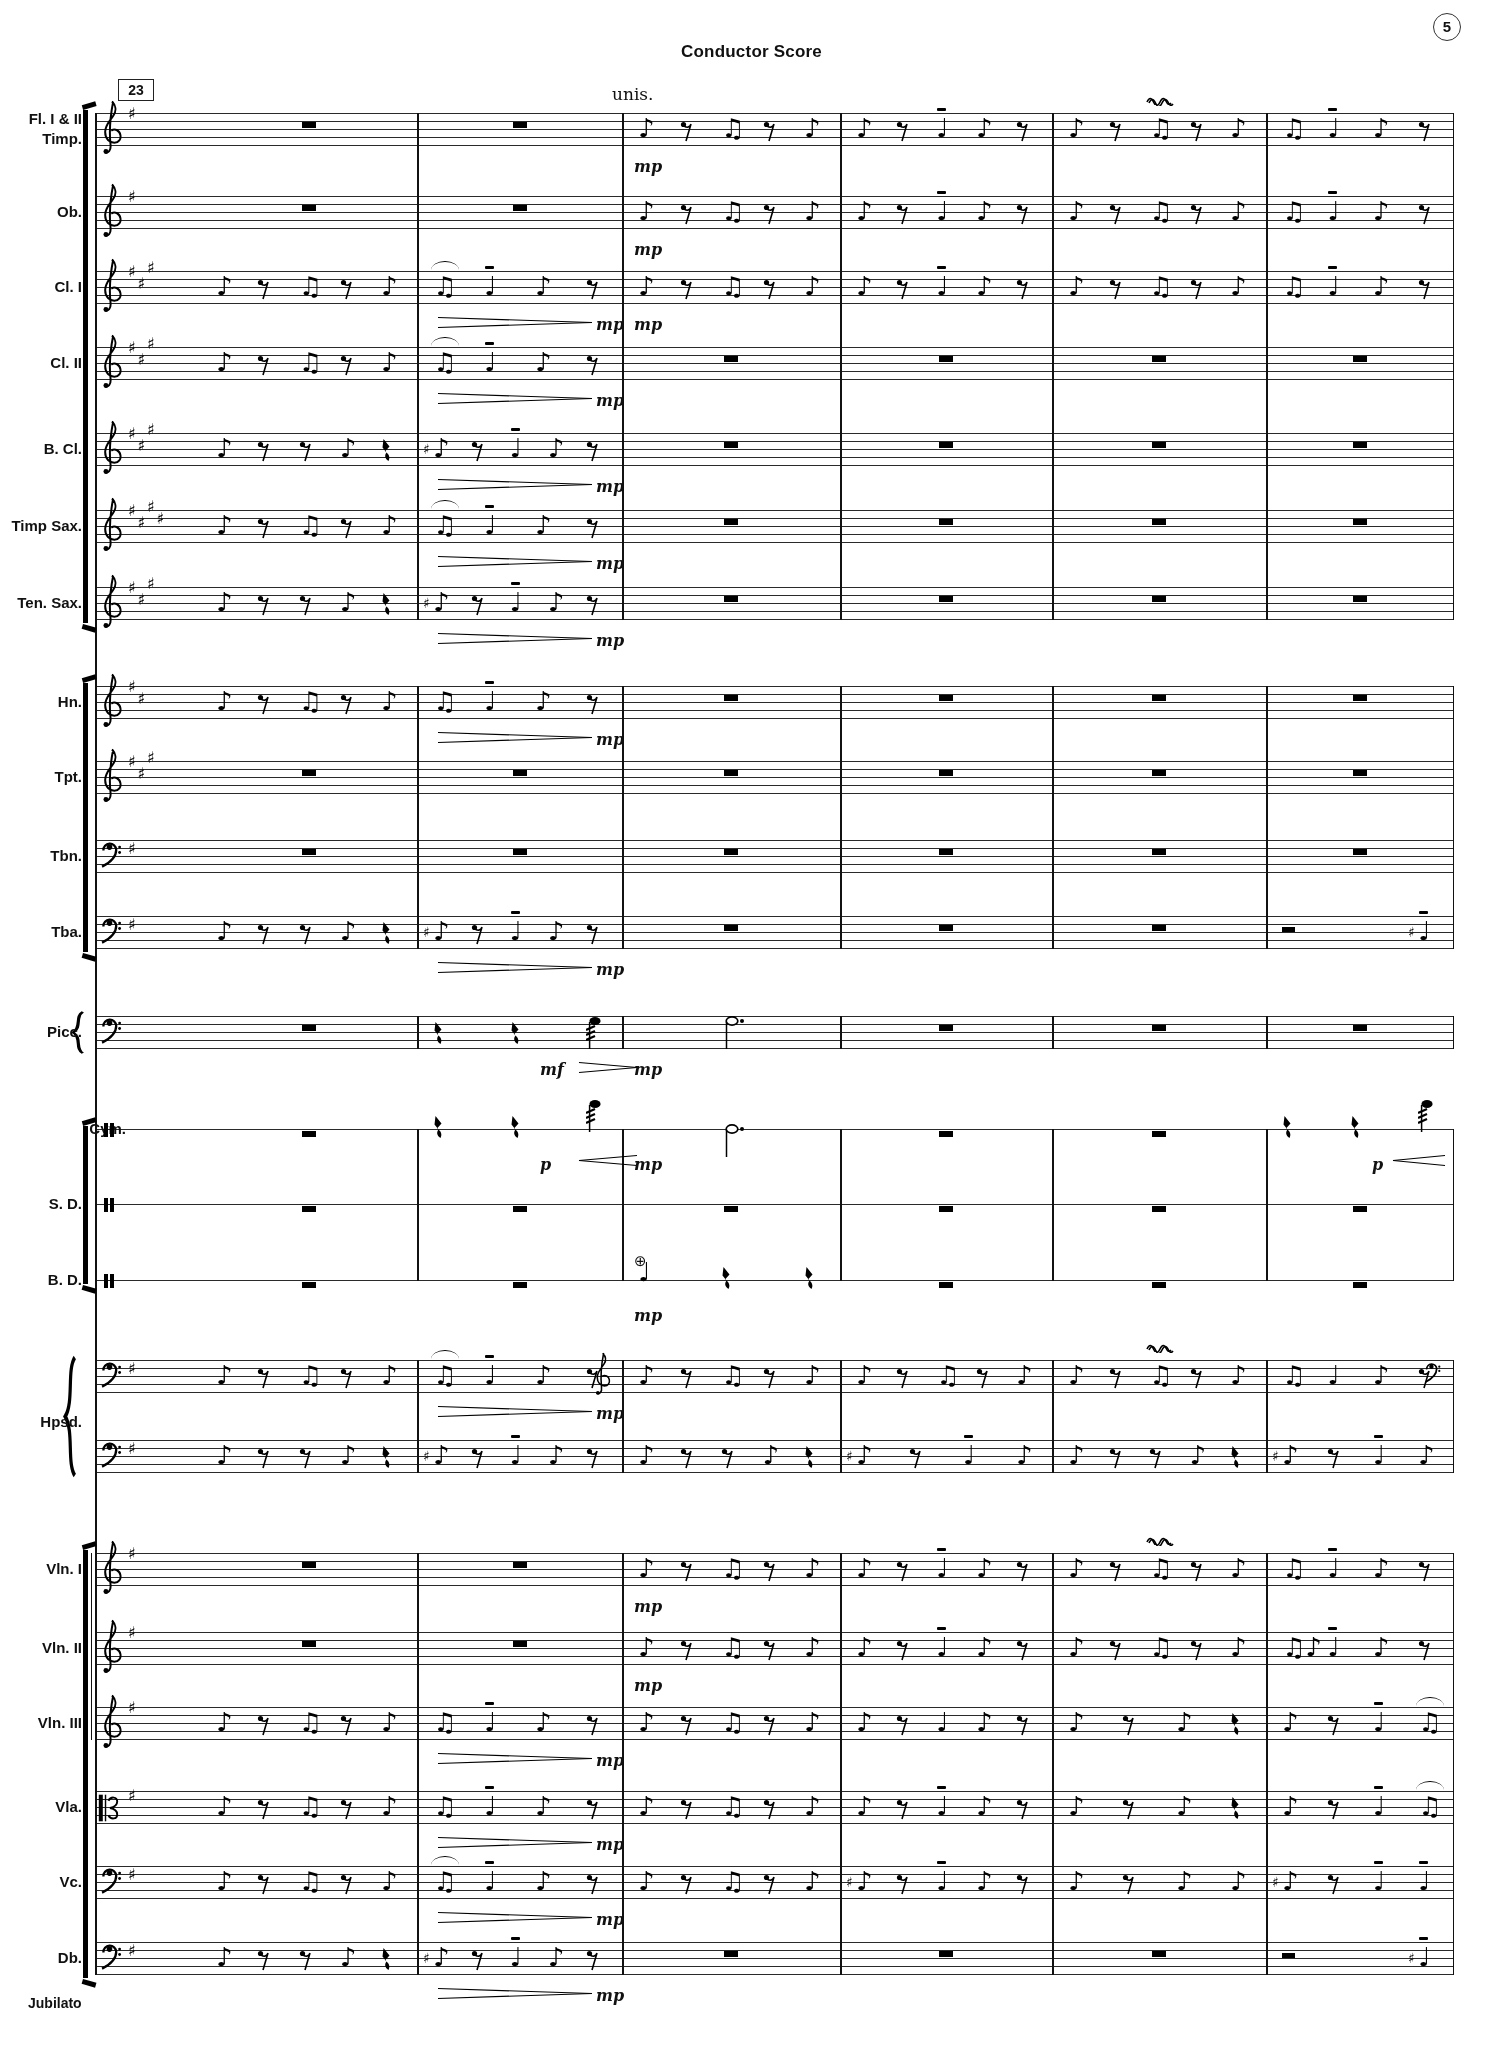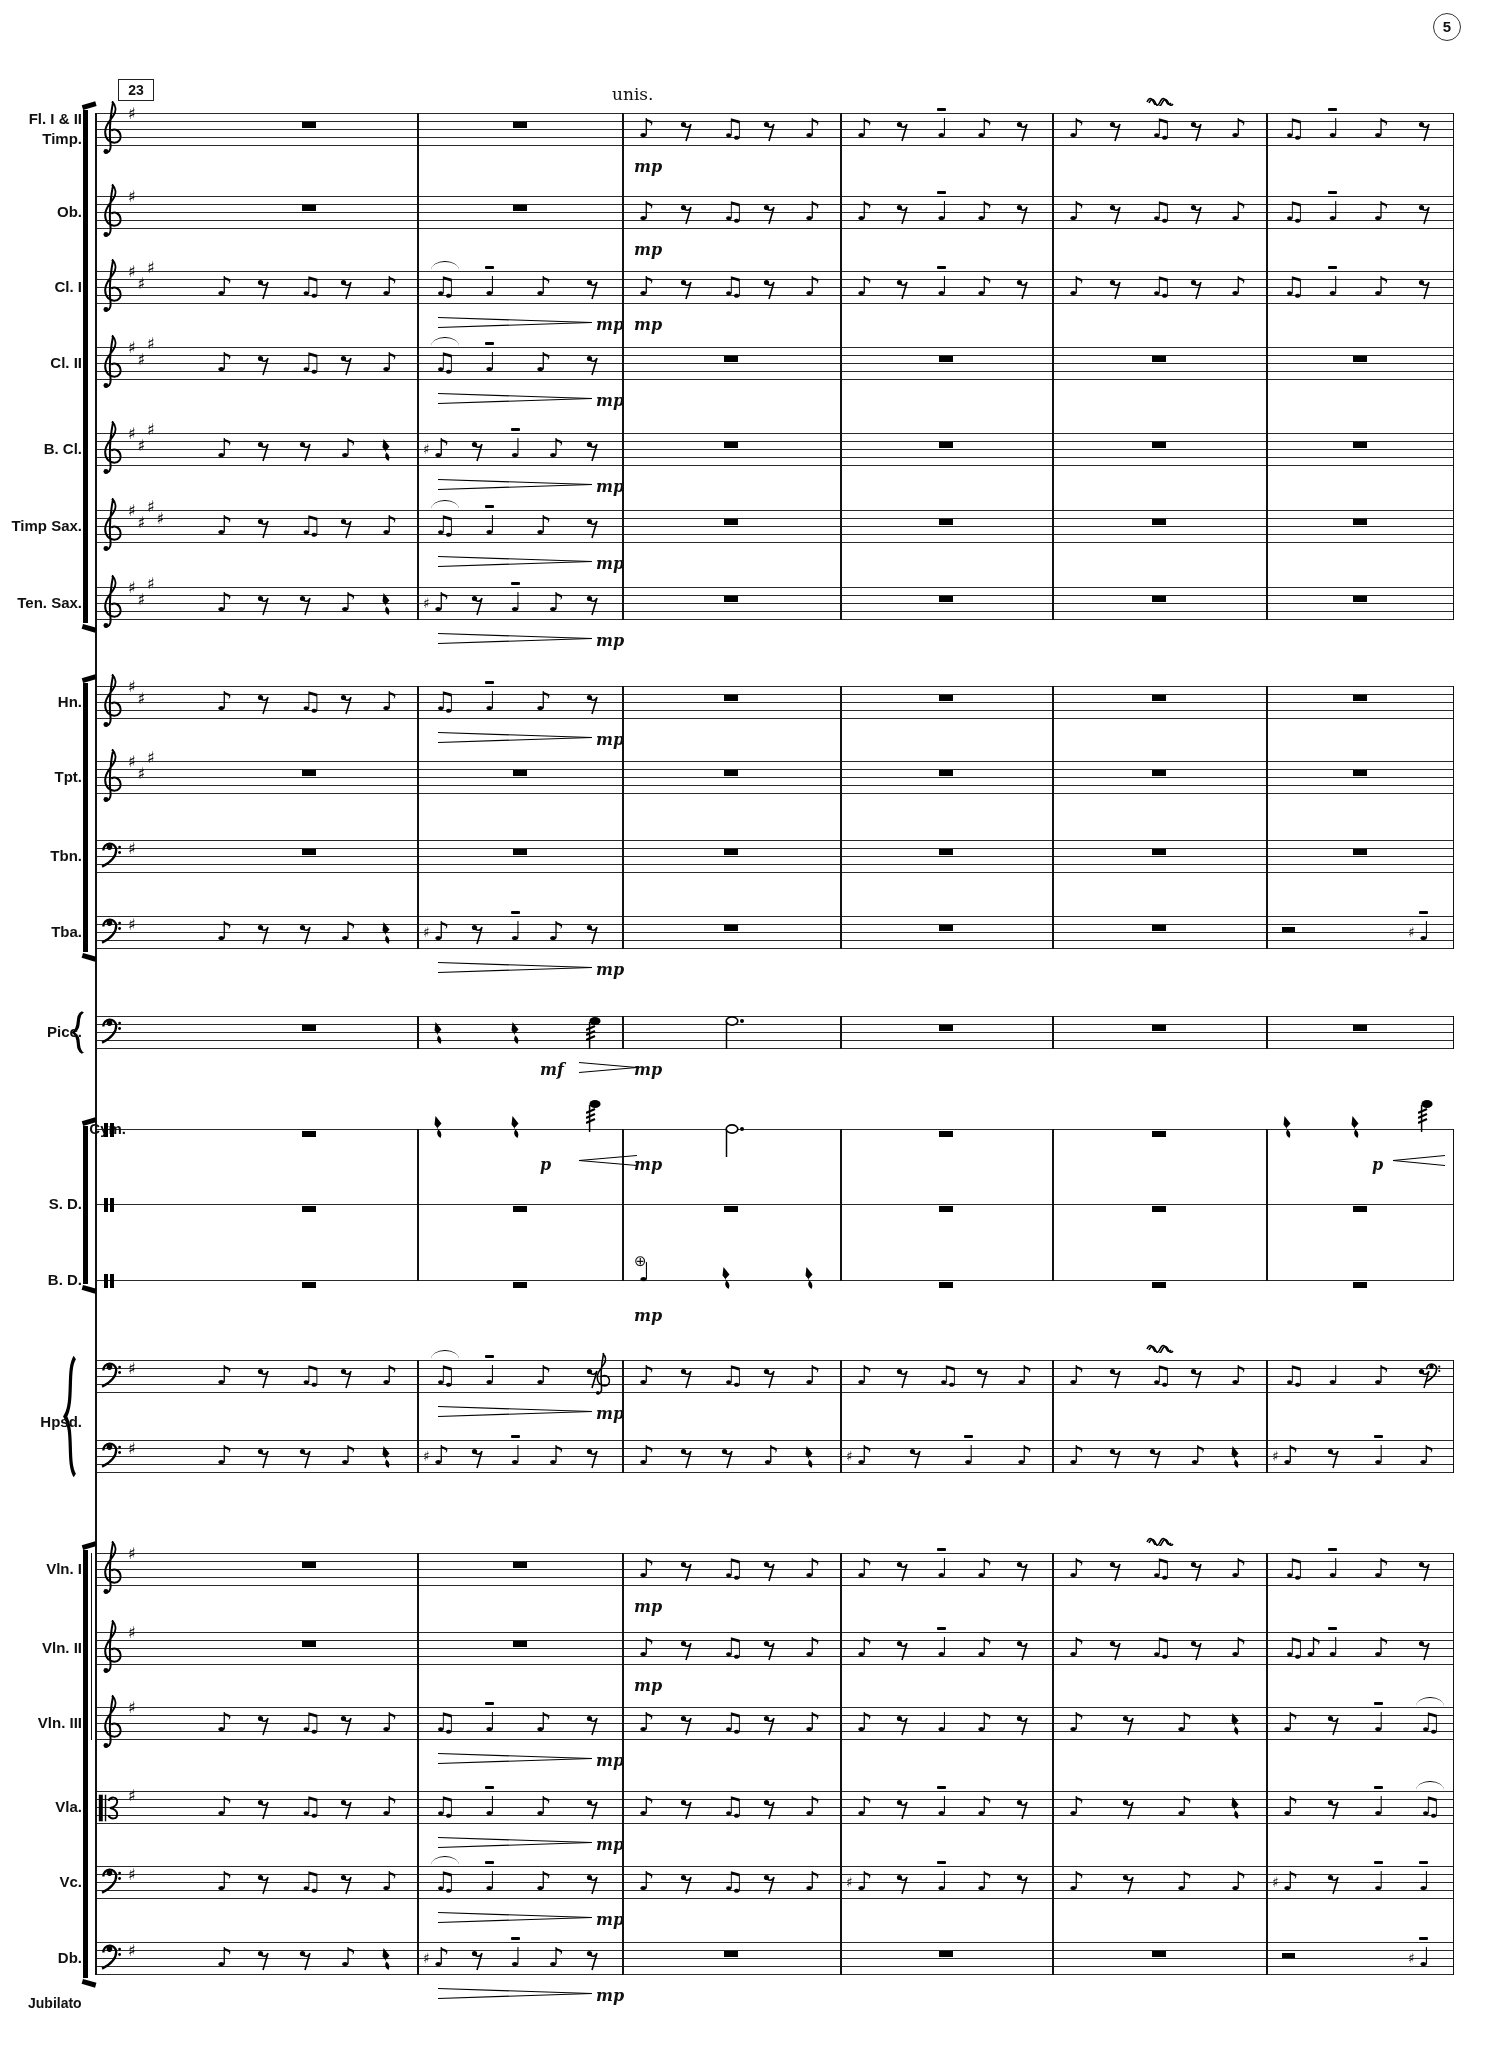--- a/index.html
+++ b/index.html
@@ -43,20 +43,21 @@
         <circle cx="28" cy="17" r="2.1" fill="#000"></circle>
       </symbol>
       <symbol id="cl-alto" viewBox="0 0 30 34">
         <rect x="1" y="0" width="5" height="34" fill="#000"></rect>
         <rect x="8.5" y="0" width="1.8" height="34" fill="#000"></rect>
         <path d="M13 8 C16 2 24 3 24 9 C24 13 20 16 15 17 C20 18 24 21 24 25 C24 31 16 32 13 26" fill="none" stroke="#000" stroke-width="2.4"></path>
       </symbol>
     </defs>
   </svg>
 
+  <div class="abs title">Conductor Score</div>
   <div class="abs page-circle">5</div>
   <div class="abs measure-box">23</div>
   <div class="abs unis">unis.</div>
   <div class="abs footer">Jubilato</div>
 
   <div id="score-canvas">
       <div class="staff5" style="top: 113px;"></div>
       <div class="staff5" style="top: 196px;"></div>
       <div class="staff5" style="top: 271px;"></div>
       <div class="staff5" style="top: 347px;"></div>

